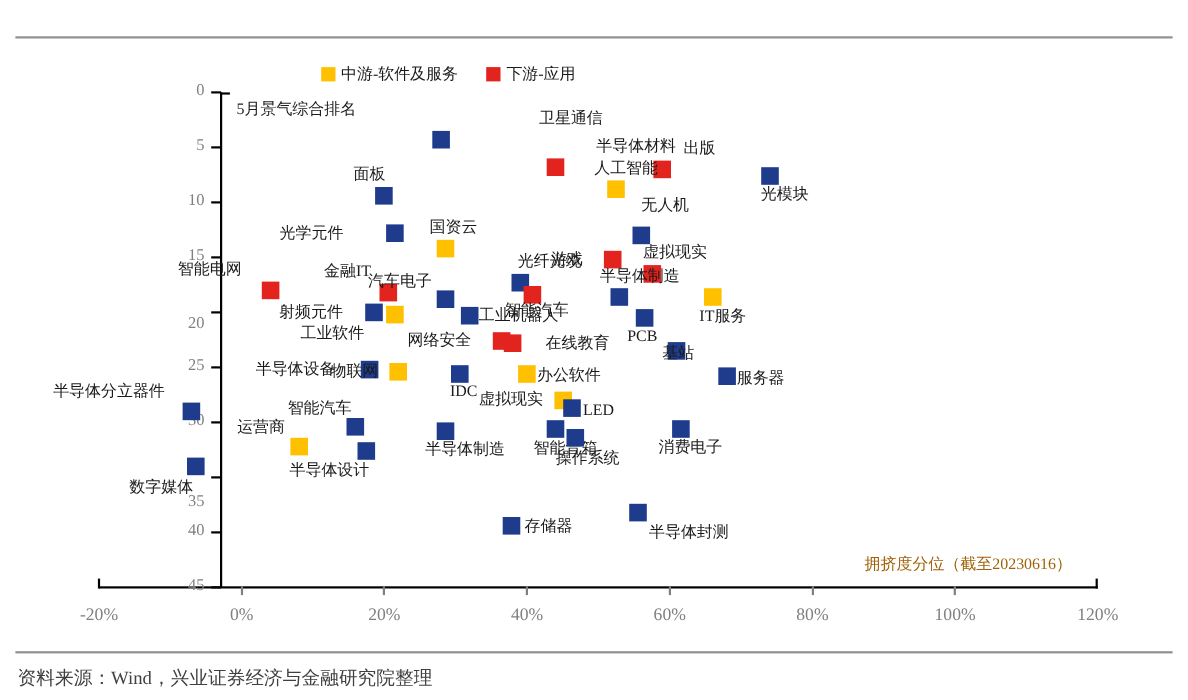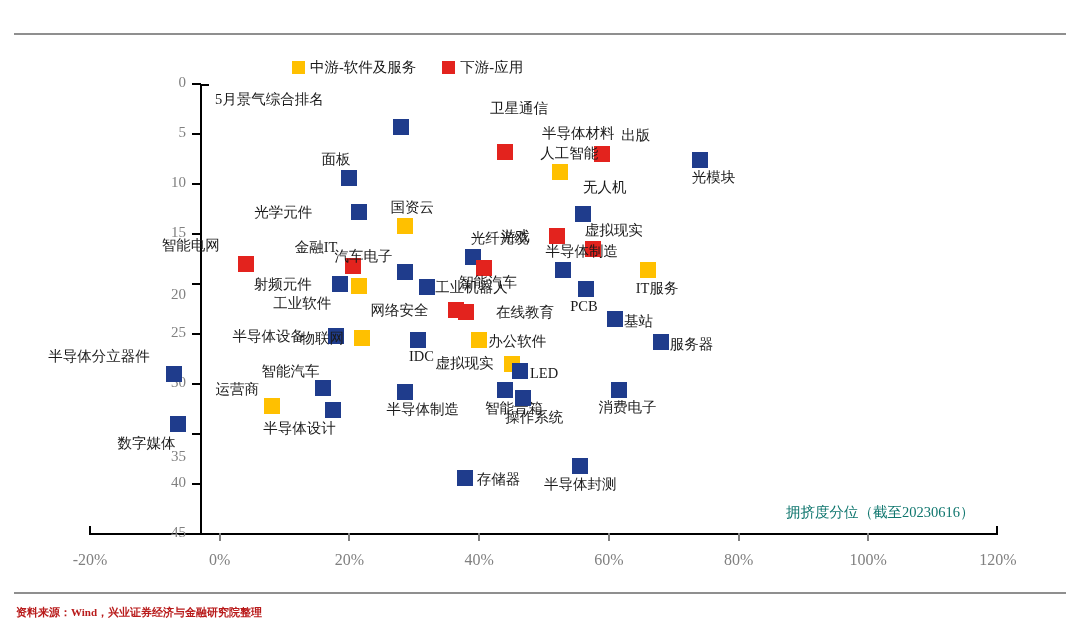--- a/index.html
+++ b/index.html
@@ -24,21 +24,21 @@
   .rule-top{
     position:absolute;left:14px;top:33px;width:1052px;height:2px;
     background:#8f8f8f;
   }
   .rule-bottom{
     position:absolute;left:14px;top:592px;width:1052px;height:2px;
     background:#8f8f8f;
   }
   .source-text{
     position:absolute;left:16px;top:605px;
-    font-size:11px;color:#b91c1c;white-space:nowrap;font-weight:bold;
+    font-size:17px;color:#404040;white-space:nowrap;
   }
 
   
   .legend{
     position:absolute;left:292px;top:58px;
     display:flex;align-items:center;gap:26px;
     font-size:14.5px;color:#1a1a1a;white-space:nowrap;
   }
   .legend-item{display:flex;align-items:center;gap:5px;}
   .legend-swatch{width:13px;height:13px;display:inline-block;}
@@ -69,21 +69,21 @@
   }
   .xcap-right{
     position:absolute;left:996px;top:526px;width:2px;height:9px;background:#000;
   }
   .ycap-top{
     position:absolute;left:200px;top:84px;width:9px;height:2px;background:#000;
   }
 
   .axis-title-x{
     position:absolute;left:786px;top:503px;
-    font-size:14.5px;color:#0f766e;white-space:nowrap;
+    font-size:14.5px;color:#a16207;white-space:nowrap;
   }
   .chart-note{
     position:absolute;left:215px;top:90px;
     font-size:14.5px;color:#1a1a1a;white-space:nowrap;
   }
 
   
   .marker{
     position:absolute;width:16px;height:16px;
   }
@@ -199,21 +199,21 @@
       <div class="pt-label" style="left: 273.157px; top: 296px;">工业软件</div>
       <div class="marker" title="工业机器人" style="left: 419.257px; top: 279px; background: rgb(31, 60, 140);"></div>
       <div class="pt-label" style="left: 435.257px; top: 280px;">工业机器人</div>
       <div class="marker" title="PCB" style="left: 578.157px; top: 281px; background: rgb(31, 60, 140);"></div>
       <div class="pt-label" style="left: 570.157px; top: 299px;">PCB</div>
       <div class="marker" title="网络安全" style="left: 448.443px; top: 302px; background: rgb(227, 35, 30);"></div>
       <div class="pt-label" style="left: 370.443px; top: 303px;">网络安全</div>
       <div class="marker" title="在线教育" style="left: 458.171px; top: 304px; background: rgb(227, 35, 30);"></div>
       <div class="pt-label" style="left: 496px; top: 305px;">在线教育</div>
       <div class="marker" title="基站" style="left: 607.343px; top: 311px; background: rgb(31, 60, 140);"></div>
-      <div class="pt-label" style="left: 624px; top: 314px;">基站</div>
+      <div class="pt-label" style="left: 602px; top: 314px;">基站</div>
       <div class="marker" title="半导体设备" style="left: 328.457px; top: 328px; background: rgb(31, 60, 140);"></div>
       <div class="pt-label" style="left: 232.457px; top: 329px;">半导体设备</div>
       <div class="marker" title="物联网" style="left: 354.4px; top: 330px; background: rgb(255, 192, 0);"></div>
       <div class="pt-label" style="left: 300.4px; top: 331px;">物联网</div>
       <div class="marker" title="IDC" style="left: 409.529px; top: 332px; background: rgb(31, 60, 140);"></div>
       <div class="pt-label" style="left: 409px; top: 349px;">IDC</div>
       <div class="marker" title="办公软件" style="left: 471.143px; top: 332px; background: rgb(255, 192, 0);"></div>
       <div class="pt-label" style="left: 488.143px; top: 334px;">办公软件</div>
       <div class="marker" title="半导体分立器件" style="left: 166.314px; top: 366px; background: rgb(31, 60, 140);"></div>
       <div class="pt-label" style="left: 48.3143px; top: 349px;">半导体分立器件</div>
@@ -233,21 +233,21 @@
       <div class="pt-label" style="left: 386.557px; top: 402px;">半导体制造</div>
       <div class="marker" title="智能音箱" style="left: 497.086px; top: 382px; background: rgb(31, 60, 140);"></div>
       <div class="pt-label" style="left: 485.086px; top: 401px;">智能音箱</div>
       <div class="marker" title="操作系统" style="left: 515.246px; top: 390px; background: rgb(31, 60, 140);"></div>
       <div class="pt-label" style="left: 505.246px; top: 410px;">操作系统</div>
       <div class="marker" title="半导体设计" style="left: 325.214px; top: 402px; background: rgb(31, 60, 140);"></div>
       <div class="pt-label" style="left: 263.214px; top: 421px;">半导体设计</div>
       <div class="marker" title="半导体材料" style="left: 169.557px; top: 416px; background: rgb(31, 60, 140);"></div>
       <div class="pt-label" style="left: 117.557px; top: 436px;">数字媒体</div>
       <div class="marker" title="半导体封测" style="left: 571.671px; top: 458px; background: rgb(31, 60, 140);"></div>
-      <div class="pt-label" style="left: 544px; top: 477px;">半导体封测</div>
+      <div class="pt-label" style="left: 590px; top: 477px;">半导体封测</div>
       <div class="marker" title="存储器" style="left: 456.874px; top: 470px; background: rgb(31, 60, 140);"></div>
       <div class="pt-label" style="left: 476.874px; top: 472px;">存储器</div>
     </div>
 
   <div class="rule-bottom"></div>
   <div class="source-text">资料来源：Wind，兴业证券经济与金融研究院整理</div>
 
 </div>
 
 </body></html>

